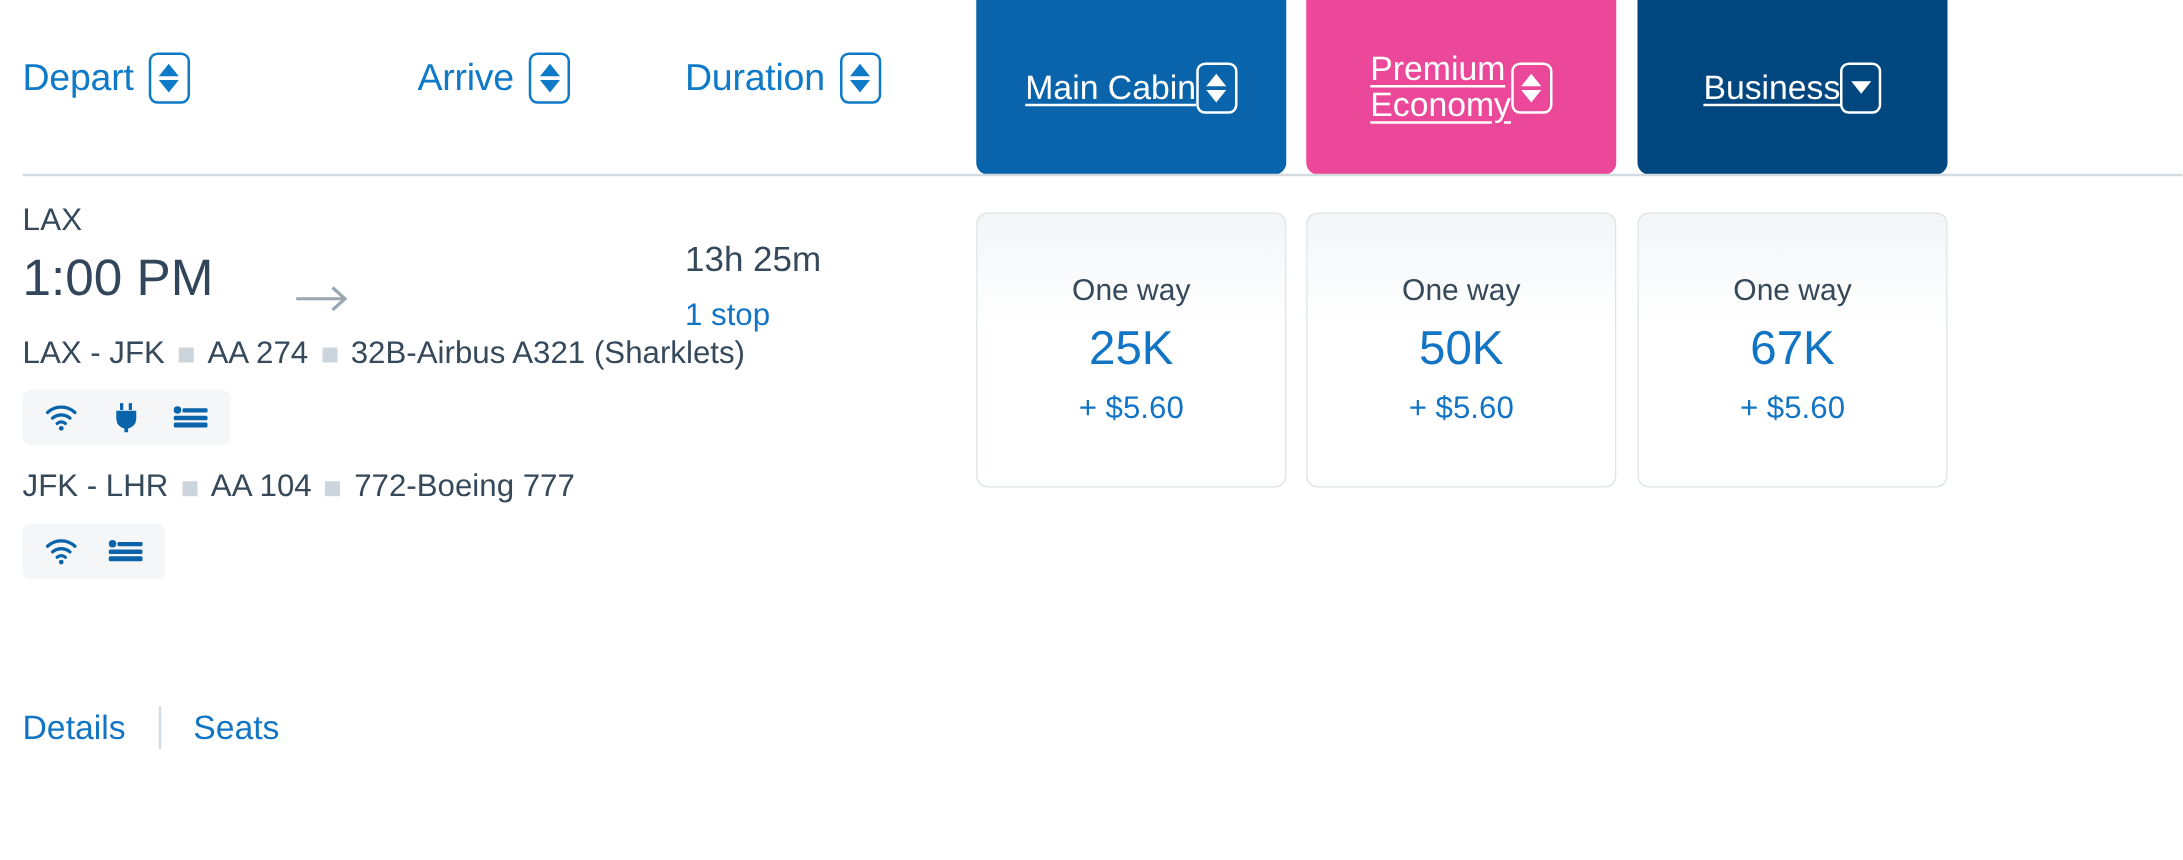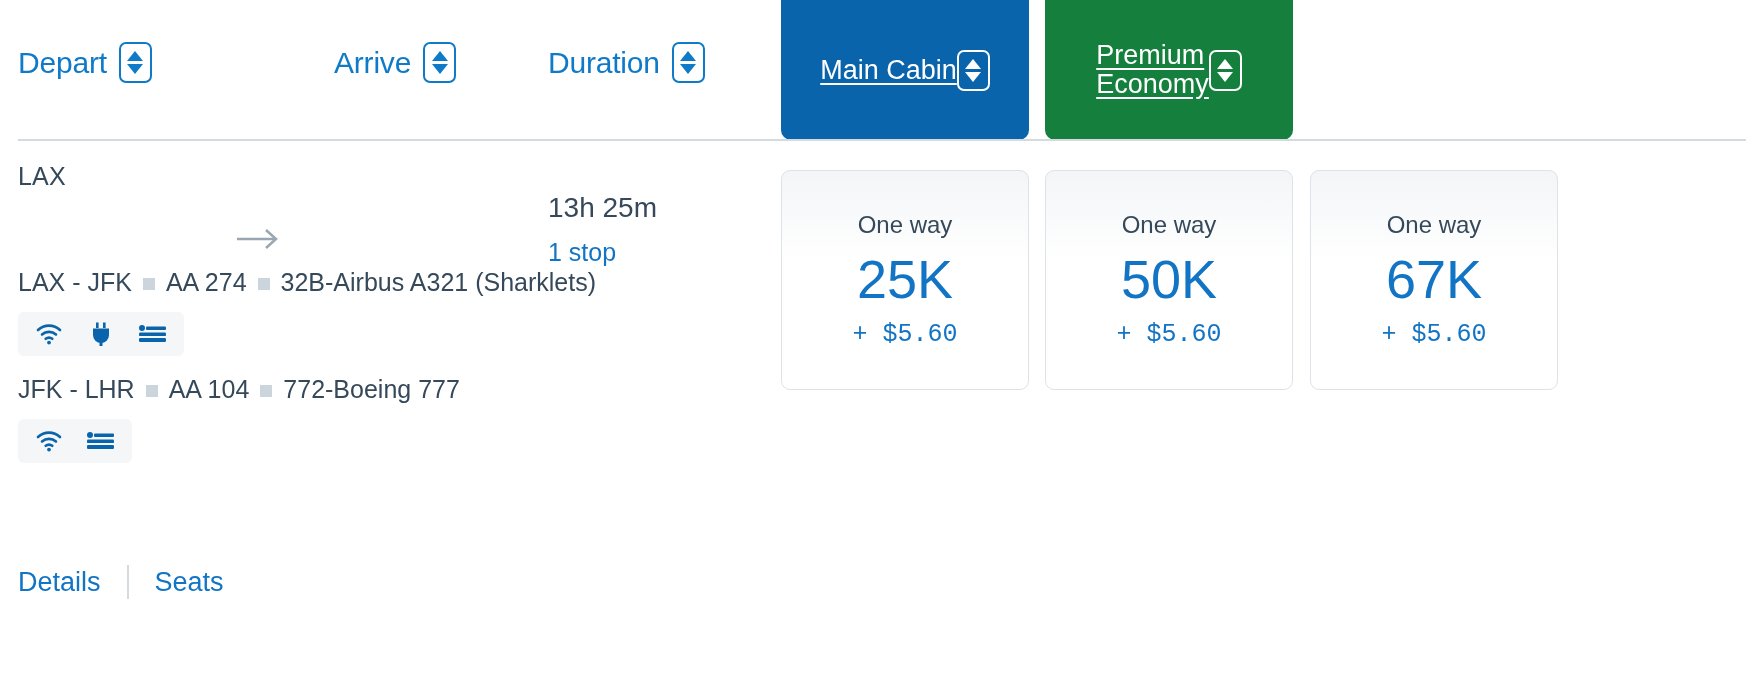--- a/index.html
+++ b/index.html
@@ -95,21 +95,21 @@
     text-align: left;
     white-space: pre-line;
   }
   .cabin-tab .sortbox {
     border-color: #ffffff;
   }
   .cabin-tab .tri-up   { border-bottom-color: #ffffff; }
   .cabin-tab .tri-down { border-top-color: #ffffff; }
 
   #cabin-main     { left: 781px;  width: 248px; background: #0a64ab; }
-  #cabin-premium  { left: 1045px; width: 248px; background: #15803d; }
+  #cabin-premium  { left: 1045px; width: 248px; background: #ec4899; }
   #cabin-business { left: 1310px; width: 248px; background: #00467f; }
 
   .divider-line {
     position: absolute;
     left: 18px;
     top: 139px;
     width: 1728px;
     height: 2px;
     background: #d4dbe0;
   }
@@ -273,32 +273,31 @@
   #price-card-main     { left: 781px; }
   #price-card-premium  { left: 1045px; }
   #price-card-business { left: 1310px; }
 
   .price-card .oneway {
     font-size: 24px;
     color: #36495a;
     line-height: 1;
   }
   .price-card .miles {
-    font-size: 54px;
+    font-size: 38px;
     color: #1274c4;
     line-height: 1;
     margin-top: 15px;
     font-weight: 300;
   }
   .price-card .tax {
     font-size: 25px;
     color: #1274c4;
     line-height: 1;
     margin-top: 16px;
-    font-family: Liberation Mono, monospace;
   }
 </style>
 </head>
 <body>
 
 <div class="page">
 
   <div class="header">
 
     <div class="sort-group" id="sort-depart">
@@ -335,30 +334,37 @@
 
     <div class="cabin-tab" id="cabin-premium">
       <span class="cabin-label">Premium
 Economy</span>
       <span class="sortbox">
         <span class="tri-up"></span>
         <span class="tri-down"></span>
       </span>
     </div>
 
+    <div class="cabin-tab" id="cabin-business">
+      <span class="cabin-label">Business</span>
+      <span class="sortbox">
+        <span class="tri-down"></span>
+      </span>
+    </div>
 
   </div>
 
   <div class="divider-line"></div>
 
   <div class="flight-block">
 
     <div class="route-row">
       <div class="endpoint" id="endpoint-depart">
         <div class="code">LAX</div>
+        <div class="time">1:00 PM</div>
       </div>
 
       <div class="route-arrow">
         <svg width="48" height="24" viewBox="0 0 48 24">
           <line x1="2" y1="12" x2="40" y2="12" stroke="#9aa7b2" stroke-width="2.5"></line>
           <polyline points="31,3 41,12 31,21" fill="none" stroke="#9aa7b2" stroke-width="2.5"></polyline>
         </svg>
       </div>
 
 

